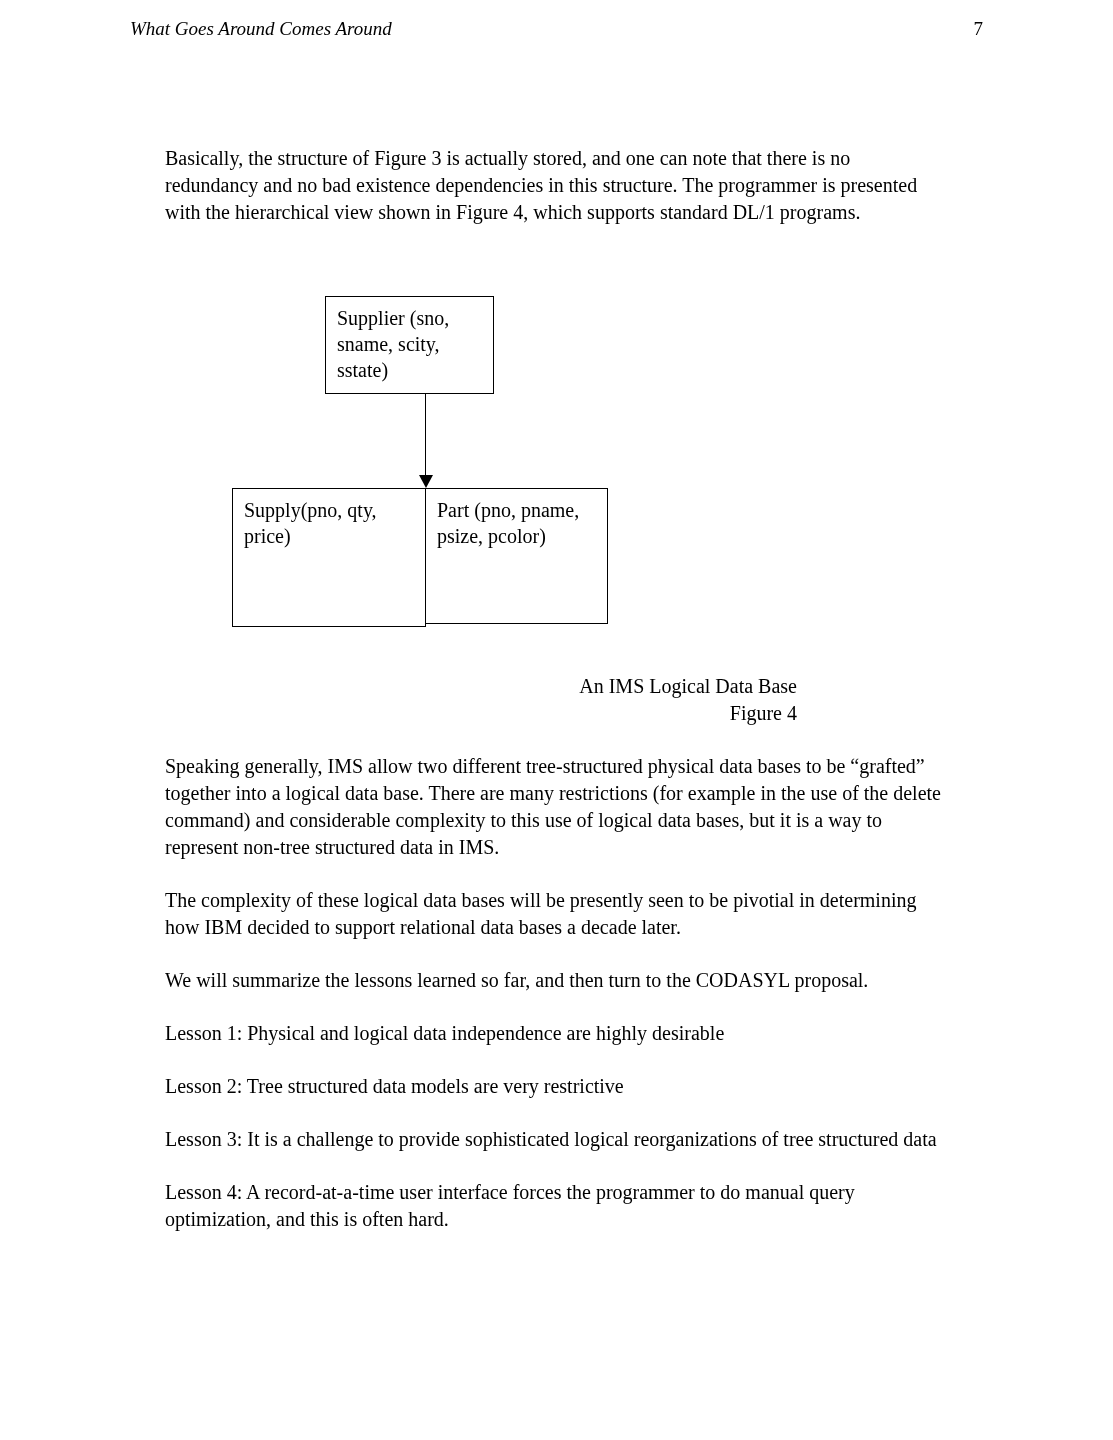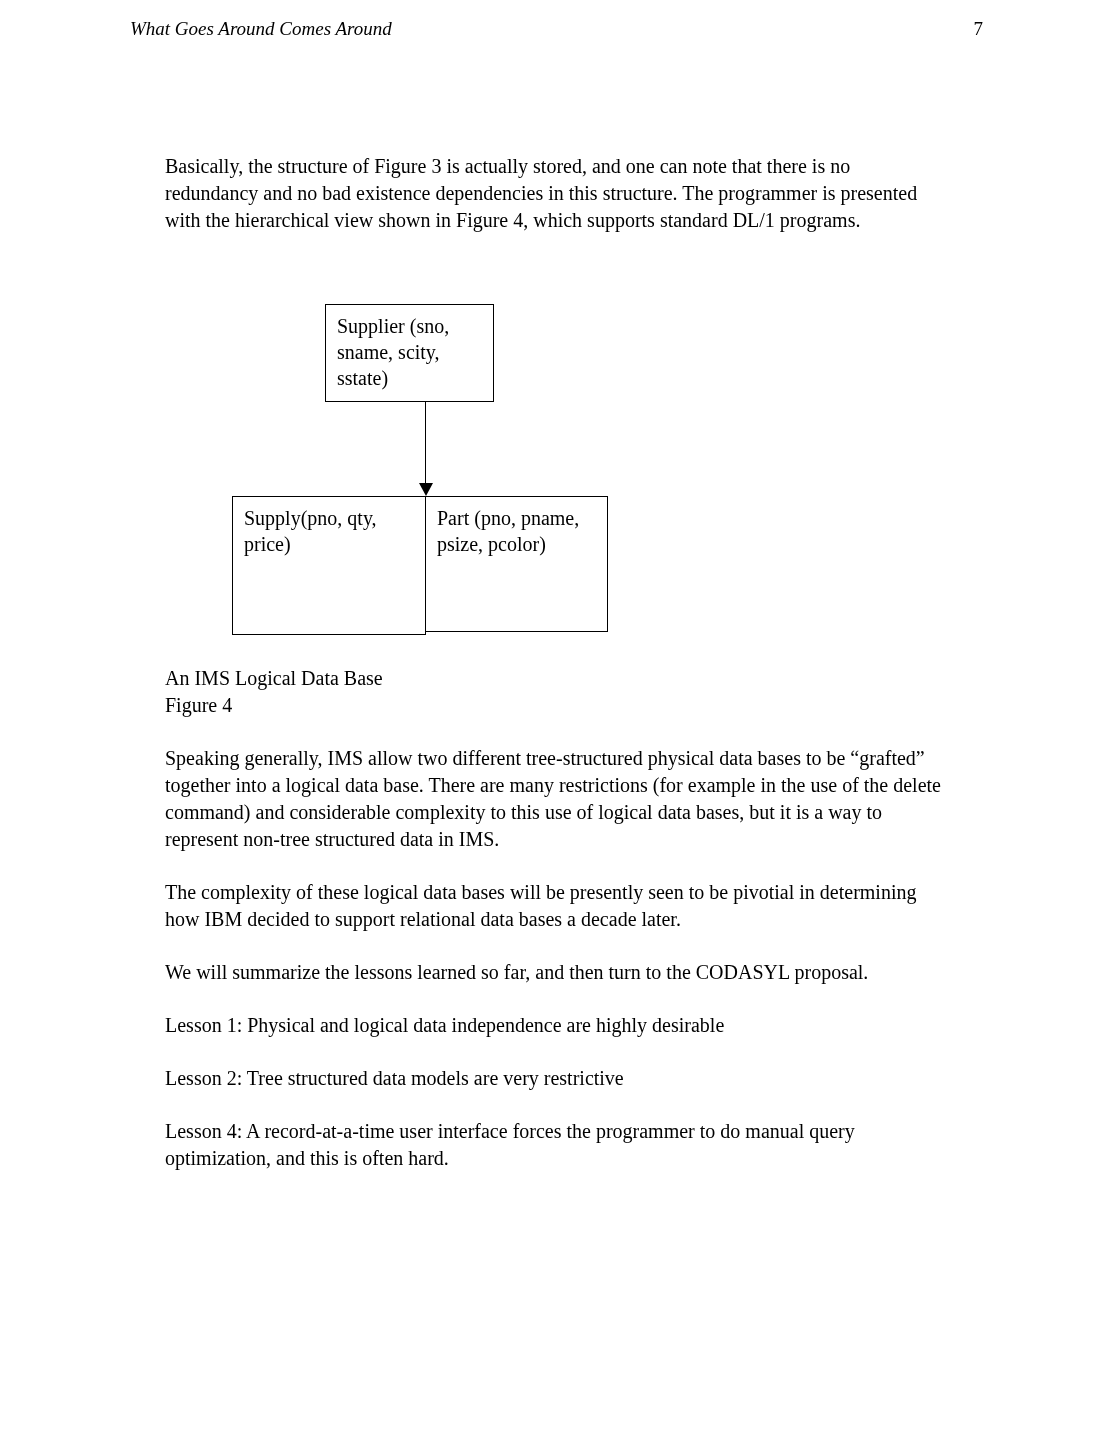--- a/index.html
+++ b/index.html
@@ -38,21 +38,21 @@
     left: 165px;
     width: 782px;
     padding-top: 145px;
     font-size: 20px;
     line-height: 27px;
   }
   .para {
     margin: 26px 0 0 0;
   }
   .para:first-child {
-    margin-top: 8px;
+    margin-top: 0;
   }
   
   .figure {
     position: relative;
     height: 331px;
     margin-top: 70px;
   }
   .fig-box {
     position: absolute;
     border: 1px solid #000000;
@@ -78,22 +78,22 @@
     left: 253.5px;
     top: 179px;
     width: 0;
     height: 0;
     border-left: 7px solid transparent;
     border-right: 7px solid transparent;
     border-top: 13px solid #000000;
   }
   .figure-caption {
     width: 632px;
-    margin-top: 30px;
-    text-align: left;
+    margin-top: 46px;
+    text-align: right;
     line-height: 27px;
   }
 </style>
 </head>
 <body>
 
 <div class="page">
 
   <div class="page-header">
     <span class="paper-title">What Goes Around Comes Around</span>
@@ -116,17 +116,18 @@
       <div>An IMS Logical Data Base</div>
       <div>Figure 4</div>
     </div>
 
     <div class="para">Speaking generally, IMS allow two different tree-structured physical data bases to be “grafted” together into a logical data base.  There are many restrictions  (for example in the use of the delete command) and considerable complexity to this use of logical data bases, but it is a way to represent non-tree structured data in IMS.</div>
     <div class="para">The complexity of these logical data bases will be presently seen to be pivotial in determining how IBM decided to support relational data bases a decade later.</div>
     <div class="para">We will summarize the lessons learned so far, and then turn to the CODASYL proposal.</div>
 
     <div class="para">Lesson 1:  Physical and logical data independence are highly desirable</div>
     <div class="para">Lesson 2: Tree structured data models are very restrictive</div>
+    <div class="para">Lesson 3: It is a challenge to provide sophisticated logical reorganizations of tree structured data</div>
     <div class="para">Lesson 4:  A record-at-a-time user interface forces the programmer to do manual query optimization, and this is often hard.</div>
 
   </div>
 
 </div>
 
 </body></html>

